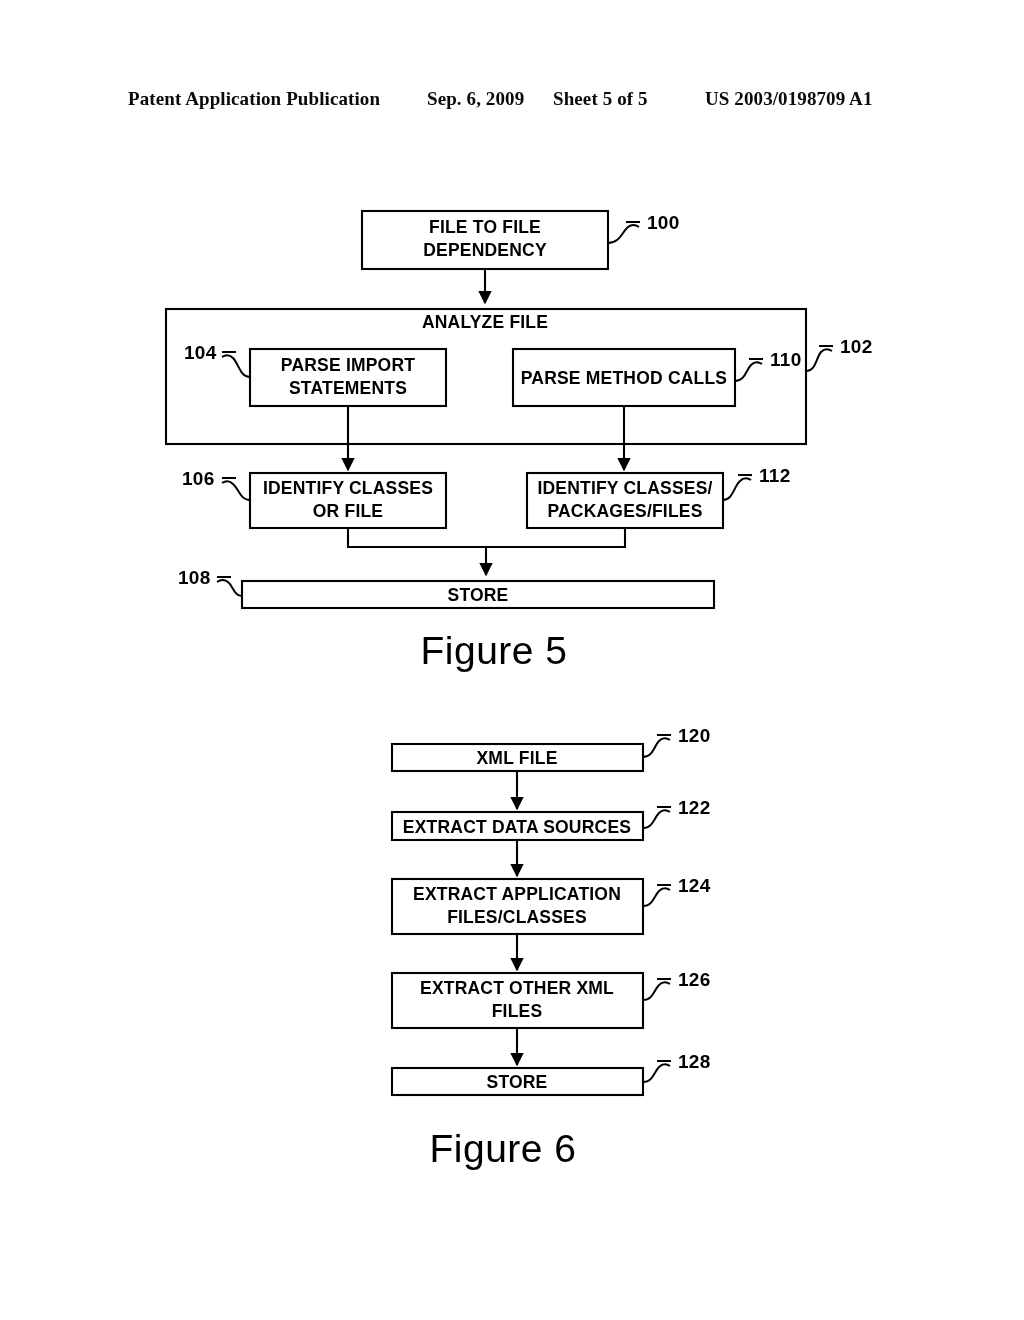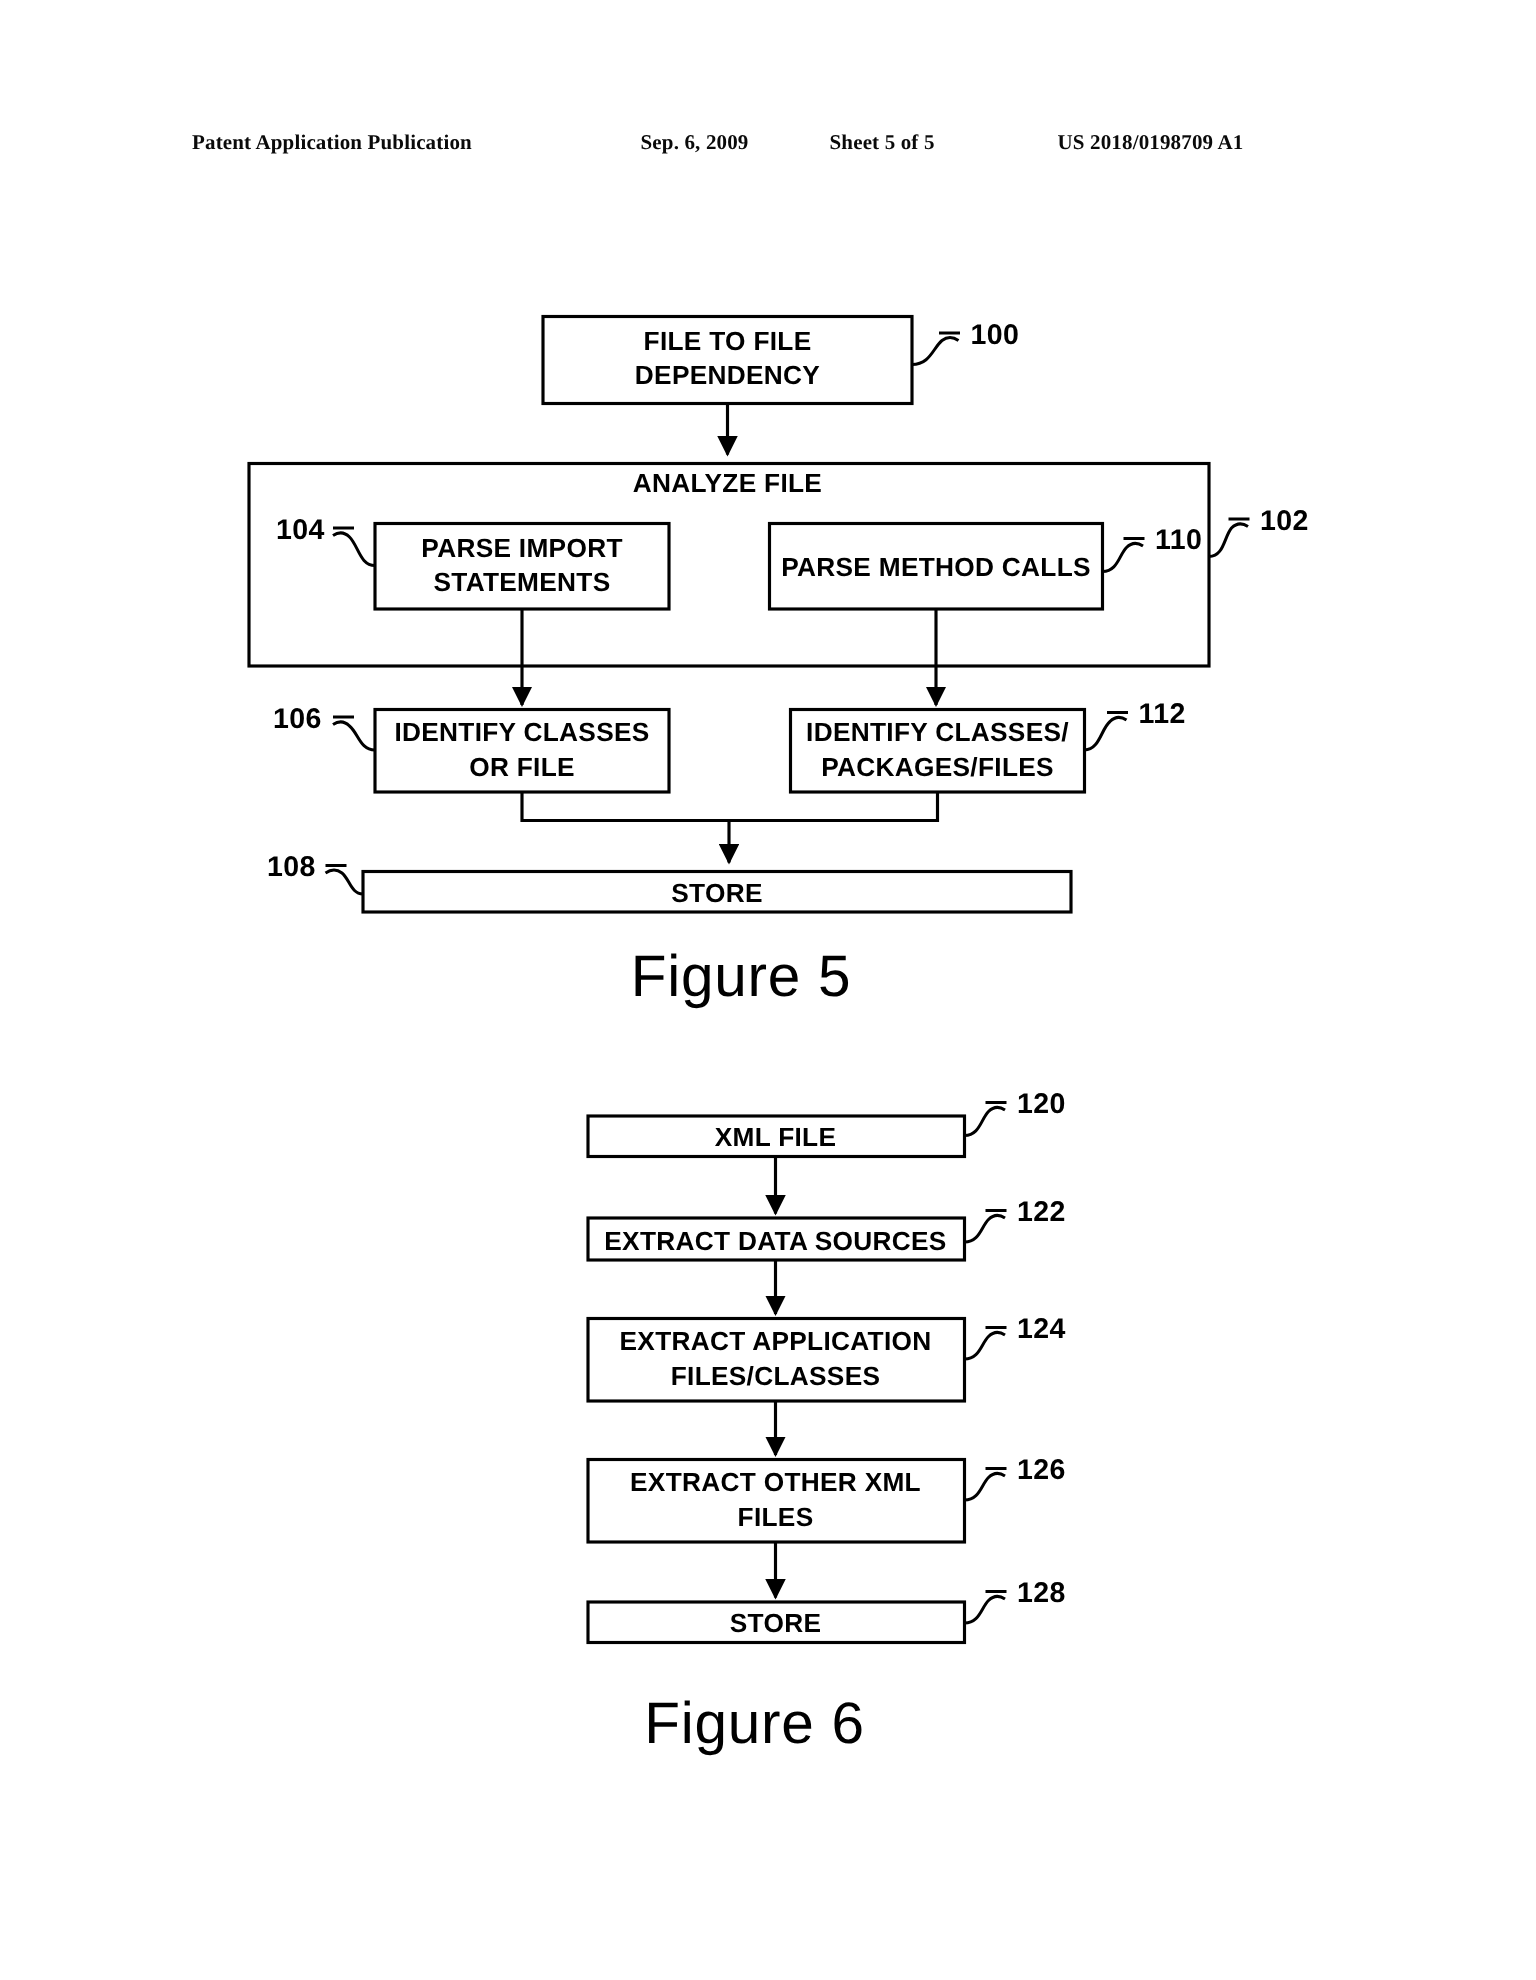--- a/index.html
+++ b/index.html
@@ -19,21 +19,21 @@
 
   
   .page-header {
     position: absolute;
     top: 88px;
     left: 0;
     width: 1024px;
     height: 26px;
     font-family: "Liberation Serif", serif;
     font-weight: bold;
-    font-size: 14px;
+    font-size: 19px;
     letter-spacing: 0.1px;
     white-space: nowrap;
     color: #0a0a0a;
   }
   .hdr-pub   { position: absolute; left: 128px;  top: 0; }
   .hdr-date  { position: absolute; left: 427px;  top: 0; }
   .hdr-sheet { position: absolute; left: 553px;  top: 0; }
   .hdr-num   { position: absolute; left: 705px;  top: 0; }
 
   
@@ -81,21 +81,21 @@
   .ln { stroke: #000000; stroke-width: 2.1; fill: none; }
   .lead { stroke: #000000; stroke-width: 2.0; fill: none; }
 </style>
 </head>
 <body>
 
 <div class="page-header">
   <span class="hdr-pub">Patent Application Publication</span>
   <span class="hdr-date">Sep. 6, 2009</span>
   <span class="hdr-sheet">Sheet 5 of 5</span>
-  <span class="hdr-num">US 2018/0198709 A1</span>
+  <span class="hdr-num">US 2003/0198709 A1</span>
 </div>
 
 <div class="figure-sheet">
 <svg width="1024" height="1320" viewBox="0 0 1024 1320" xmlns="http://www.w3.org/2000/svg">
 
   <defs>
     <marker id="arrowhead" viewBox="0 0 10 10" refX="9" refY="5" markerWidth="6.5" markerHeight="6.5" orient="auto-start-reverse">
       <path d="M 0 0 L 10 5 L 0 10 z" fill="#000000"></path>
     </marker>
   </defs>

